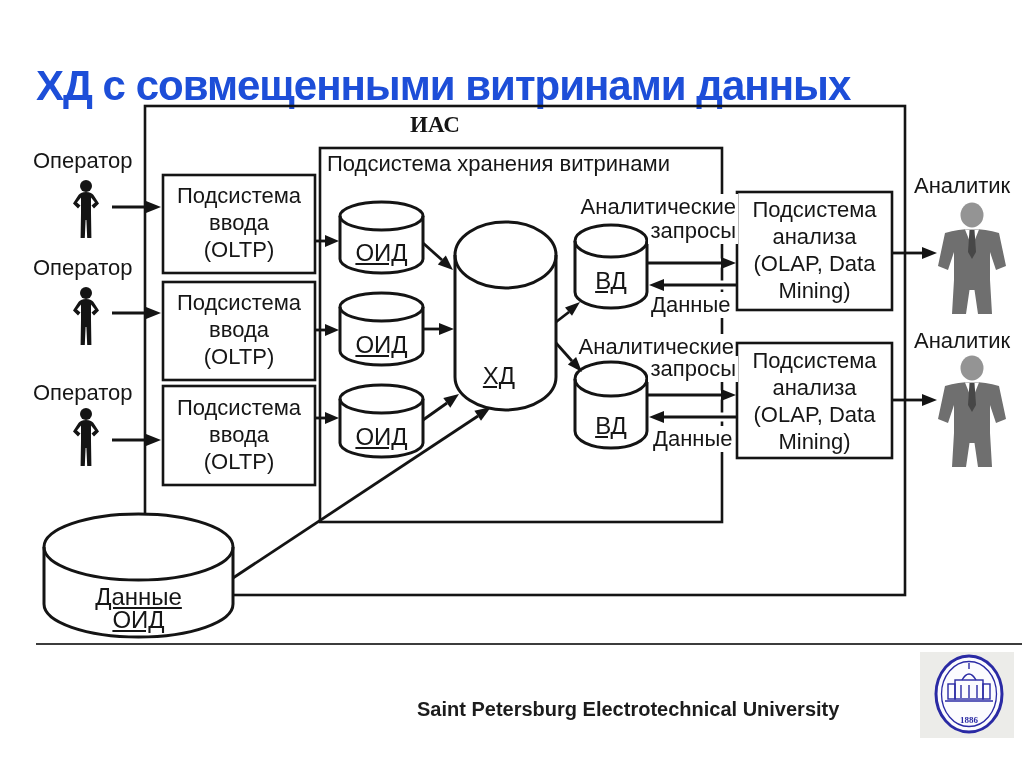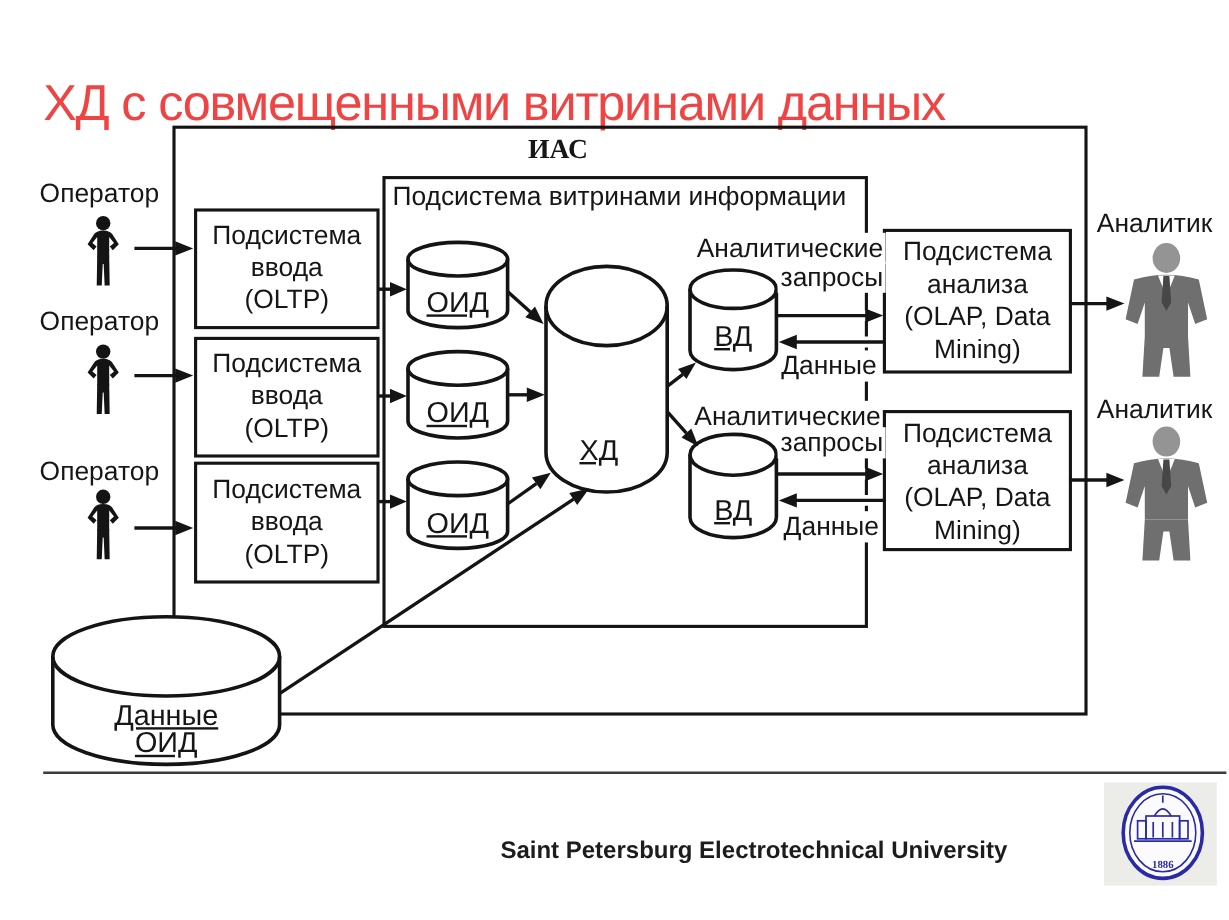--- a/index.html
+++ b/index.html
@@ -3,23 +3,23 @@
 <meta charset="utf-8">
 <style>
   html,body{margin:0;padding:0;background:#fff;}
   .slide{position:relative;width:1024px;height:767px;background:#ffffff;overflow:hidden;
          font-family:"Liberation Sans",sans-serif;color:#161616;}
   .slide svg{position:absolute;left:0;top:0;}
   .lbl{position:absolute;font-size:22px;line-height:26px;color:#161616;white-space:nowrap;}
   .center{text-align:center;}
   .right{text-align:right;}
   .whitebg{background:#ffffff;padding:0 2px;}
-  .title{position:absolute;left:36px;top:34px;font-size:42px;font-weight:normal;
-         letter-spacing:-1px;color:#ef4444;}
-  .ias{position:absolute;left:410px;top:112px;width:80px;text-align:right;
+  .title{position:absolute;left:36px;top:34px;font-size:42px;font-weight:bold;
+         letter-spacing:-1px;color:#1d4ed8;}
+  .ias{position:absolute;left:410px;top:112px;width:80px;text-align:left;
        font-family:"Liberation Serif",serif;font-weight:bold;font-size:23px;}
   .cyl-lbl{font-size:24px;text-decoration:underline;}
   .footer-name{position:absolute;left:417px;top:670px;font-size:20px;font-weight:bold;color:#1c1c1c;margin-top:28px;}
   .fade-left{background:linear-gradient(90deg,rgba(255,255,255,0) 0 26px,#ffffff 26px);}
 </style>
 </head>
 <body>
 
 <div class="slide">
 
@@ -206,21 +206,21 @@
         <line x1="961" y1="685" x2="961" y2="698"></line>
         <line x1="969" y1="685" x2="969" y2="698"></line>
         <line x1="977" y1="685" x2="977" y2="698"></line>
         <line x1="945" y1="701" x2="993" y2="701"></line>
       </g>
       <text x="969" y="723" font-size="9" font-weight="bold" fill="#2A2AA4" text-anchor="middle" font-family="Liberation Serif, serif">1886</text>
     </g>
   </svg>
 
   <div class="ias">ИАС</div>
-  <div class="lbl" style="left:327px;top:151px;">Подсистема витринами информации</div>
+  <div class="lbl" style="left:327px;top:151px;">Подсистема хранения витринами</div>
 
   <div class="lbl" style="left:33px;top:148px;">Оператор</div>
   <div class="lbl" style="left:33px;top:255px;">Оператор</div>
   <div class="lbl" style="left:33px;top:380px;">Оператор</div>
 
   <div class="lbl center" style="left:164px;top:182px;width:150px;line-height:27px;">
     <div>Подсистема</div>
     <div>ввода</div>
     <div>(OLTP)</div>
   </div>

